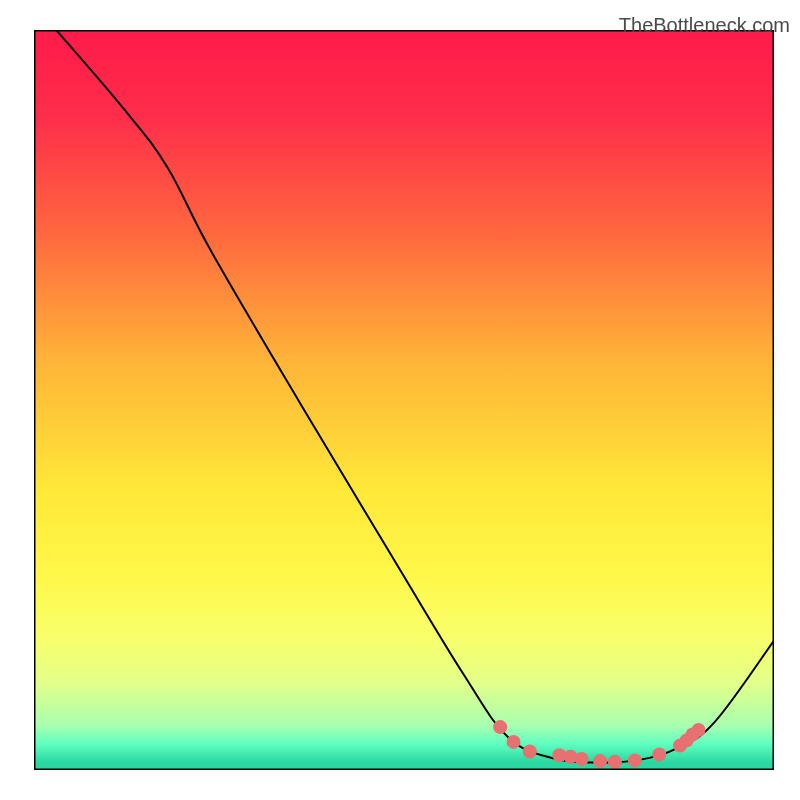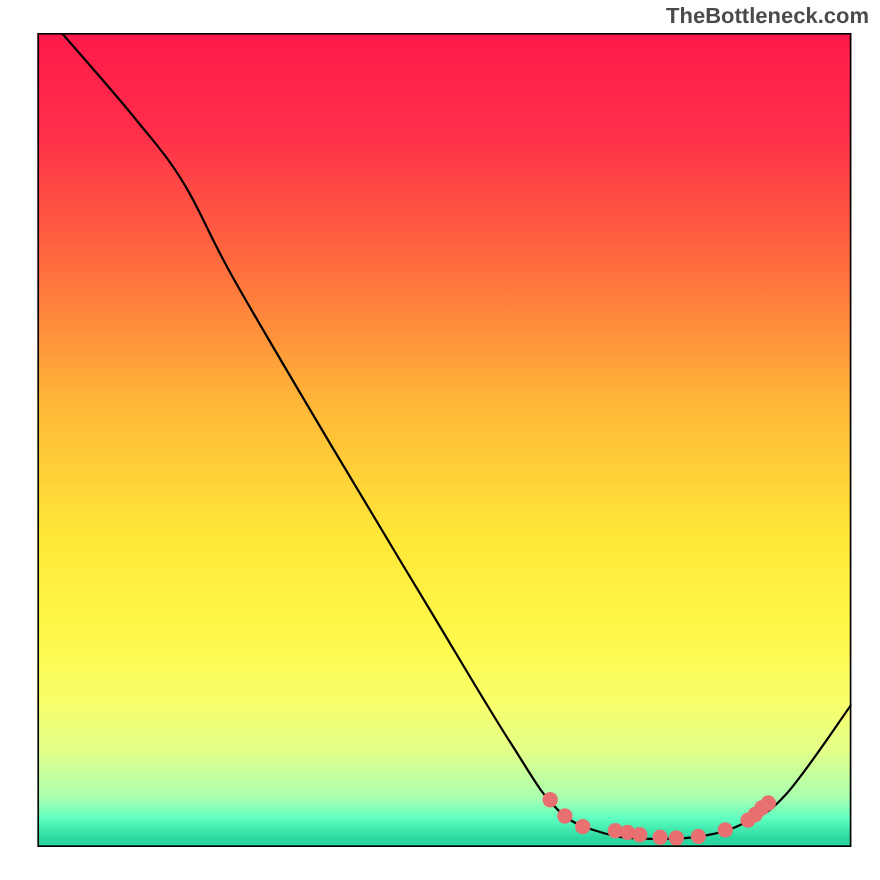--- a/index.html
+++ b/index.html
@@ -6,25 +6,25 @@
     margin: 0;
     padding: 0;
     width: 800px;
     height: 800px;
     overflow: hidden;
     background: #ffffff;
     font-family: Arial, Helvetica, sans-serif;
   }
   .attribution {
     position: absolute;
-    top: 4px;
+    top: 14px;
     right: 10px;
     font-size: 20px;
     color: #4a4a4a;
-    font-weight: 700;
+    font-weight: 400;
     z-index: 10;
   }
   .plot-wrap {
     position: absolute;
     left: 34px;
     top: 30px;
     width: 740px;
     height: 740px;
   }
   .plot-wrap svg {

